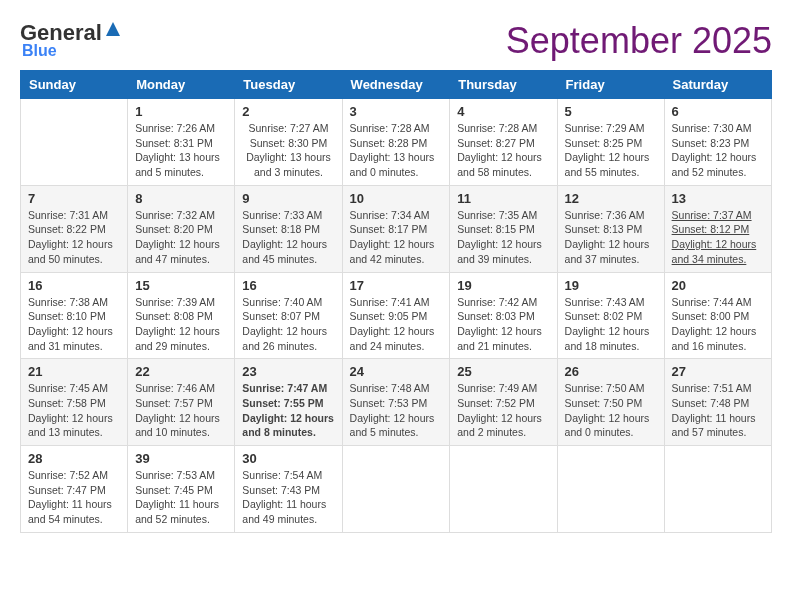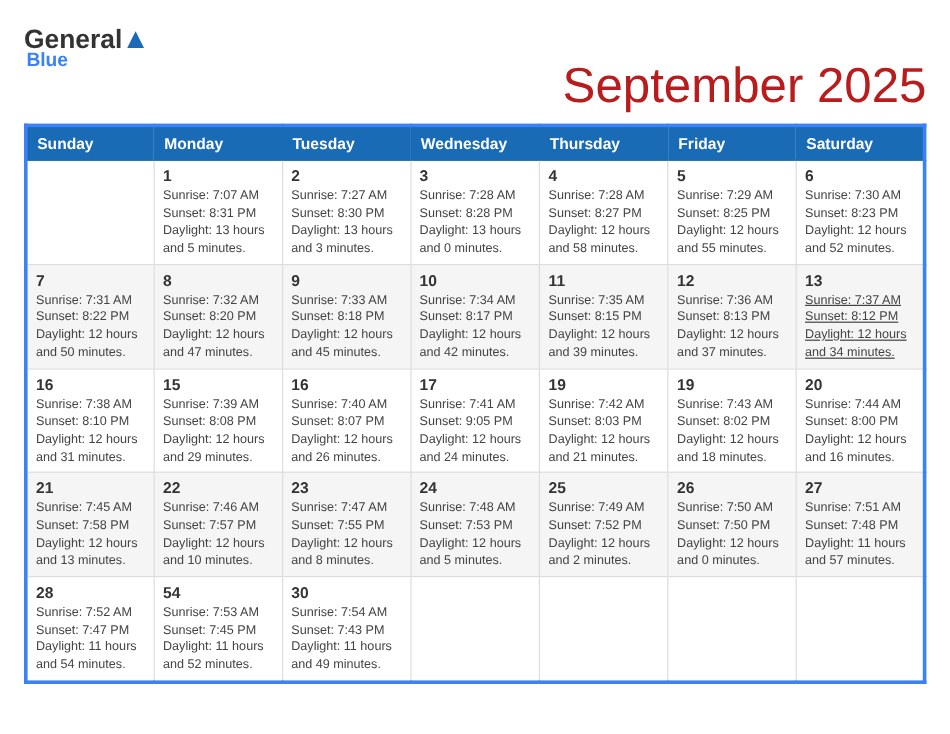--- a/index.html
+++ b/index.html
@@ -16,49 +16,47 @@
       align-items: flex-start;
       margin-bottom: 8px;
     }
     .logo {
       display: flex;
       flex-direction: column;
       align-items: flex-start;
     }
     .logo-text {
       display: flex;
-      align-items: center;
       font-size: 22px;
       font-weight: bold;
       color: #333;
     }
     .logo-general { color: #333; }
     .logo-blue { color: #1a6bb5; }
     .logo-icon {
       width: 18px;
       height: 18px;
       margin-left: 2px;
     }
     .title-block {
       text-align: right;
     }
     .month-title {
-      font-size: 41px;
-      color: #b91c1c;
+      font-size: 36px;
+      color: #701a75;
       font-weight: normal;
-      margin-top: 28px;
     }
     .location {
       font-size: 15px;
       color: #555;
     }
     .calendar {
       width: 100%;
       border-collapse: collapse;
-      border: 3px solid #3b82f6;
+      border: 1px solid #3b82f6;
     }
     .calendar th {
       background: #1a6bb5;
       color: #fff;
       text-align: left;
       padding: 6px 8px;
       font-size: 13px;
       font-weight: bold;
       border: 1px solid #1a6bb5;
     }
@@ -120,28 +118,28 @@
       <th>Thursday</th>
       <th>Friday</th>
       <th>Saturday</th>
     </tr>
   </thead>
   <tbody id="calendar-body">
   <tr>
         <td class="empty-cell"></td>
         <td>
           <span class="day-number">1</span>
-          <div class="day-info" style="white-space: pre-line;">Sunrise: 7:07 AM
+          <div class="day-info" style="white-space: pre-line;">Sunrise: 7:26 AM
 Sunset: 8:31 PM
 Daylight: 13 hours
 and 5 minutes.</div>
         </td>
         <td>
           <span class="day-number">2</span>
-          <div class="day-info" style="white-space: pre-line;">Sunrise: 7:27 AM
+          <div class="day-info" style="white-space: pre-line; text-align: center;">Sunrise: 7:27 AM
 Sunset: 8:30 PM
 Daylight: 13 hours
 and 3 minutes.</div>
         </td>
         <td>
           <span class="day-number">3</span>
           <div class="day-info" style="white-space: pre-line;">Sunrise: 7:28 AM
 Sunset: 8:28 PM
 Daylight: 13 hours
 and 0 minutes.</div>
@@ -280,21 +278,21 @@
         </td>
         <td>
           <span class="day-number">22</span>
           <div class="day-info" style="white-space: pre-line;">Sunrise: 7:46 AM
 Sunset: 7:57 PM
 Daylight: 12 hours
 and 10 minutes.</div>
         </td>
         <td>
           <span class="day-number">23</span>
-          <div class="day-info" style="white-space: pre-line;">Sunrise: 7:47 AM
+          <div class="day-info" style="white-space: pre-line; font-weight: bold;">Sunrise: 7:47 AM
 Sunset: 7:55 PM
 Daylight: 12 hours
 and 8 minutes.</div>
         </td>
         <td>
           <span class="day-number">24</span>
           <div class="day-info" style="white-space: pre-line;">Sunrise: 7:48 AM
 Sunset: 7:53 PM
 Daylight: 12 hours
 and 5 minutes.</div>
@@ -323,21 +321,21 @@
       </tr>
       <tr>
         <td>
           <span class="day-number">28</span>
           <div class="day-info" style="white-space: pre-line;">Sunrise: 7:52 AM
 Sunset: 7:47 PM
 Daylight: 11 hours
 and 54 minutes.</div>
         </td>
         <td>
-          <span class="day-number">54</span>
+          <span class="day-number">39</span>
           <div class="day-info" style="white-space: pre-line;">Sunrise: 7:53 AM
 Sunset: 7:45 PM
 Daylight: 11 hours
 and 52 minutes.</div>
         </td>
         <td>
           <span class="day-number">30</span>
           <div class="day-info" style="white-space: pre-line;">Sunrise: 7:54 AM
 Sunset: 7:43 PM
 Daylight: 11 hours

